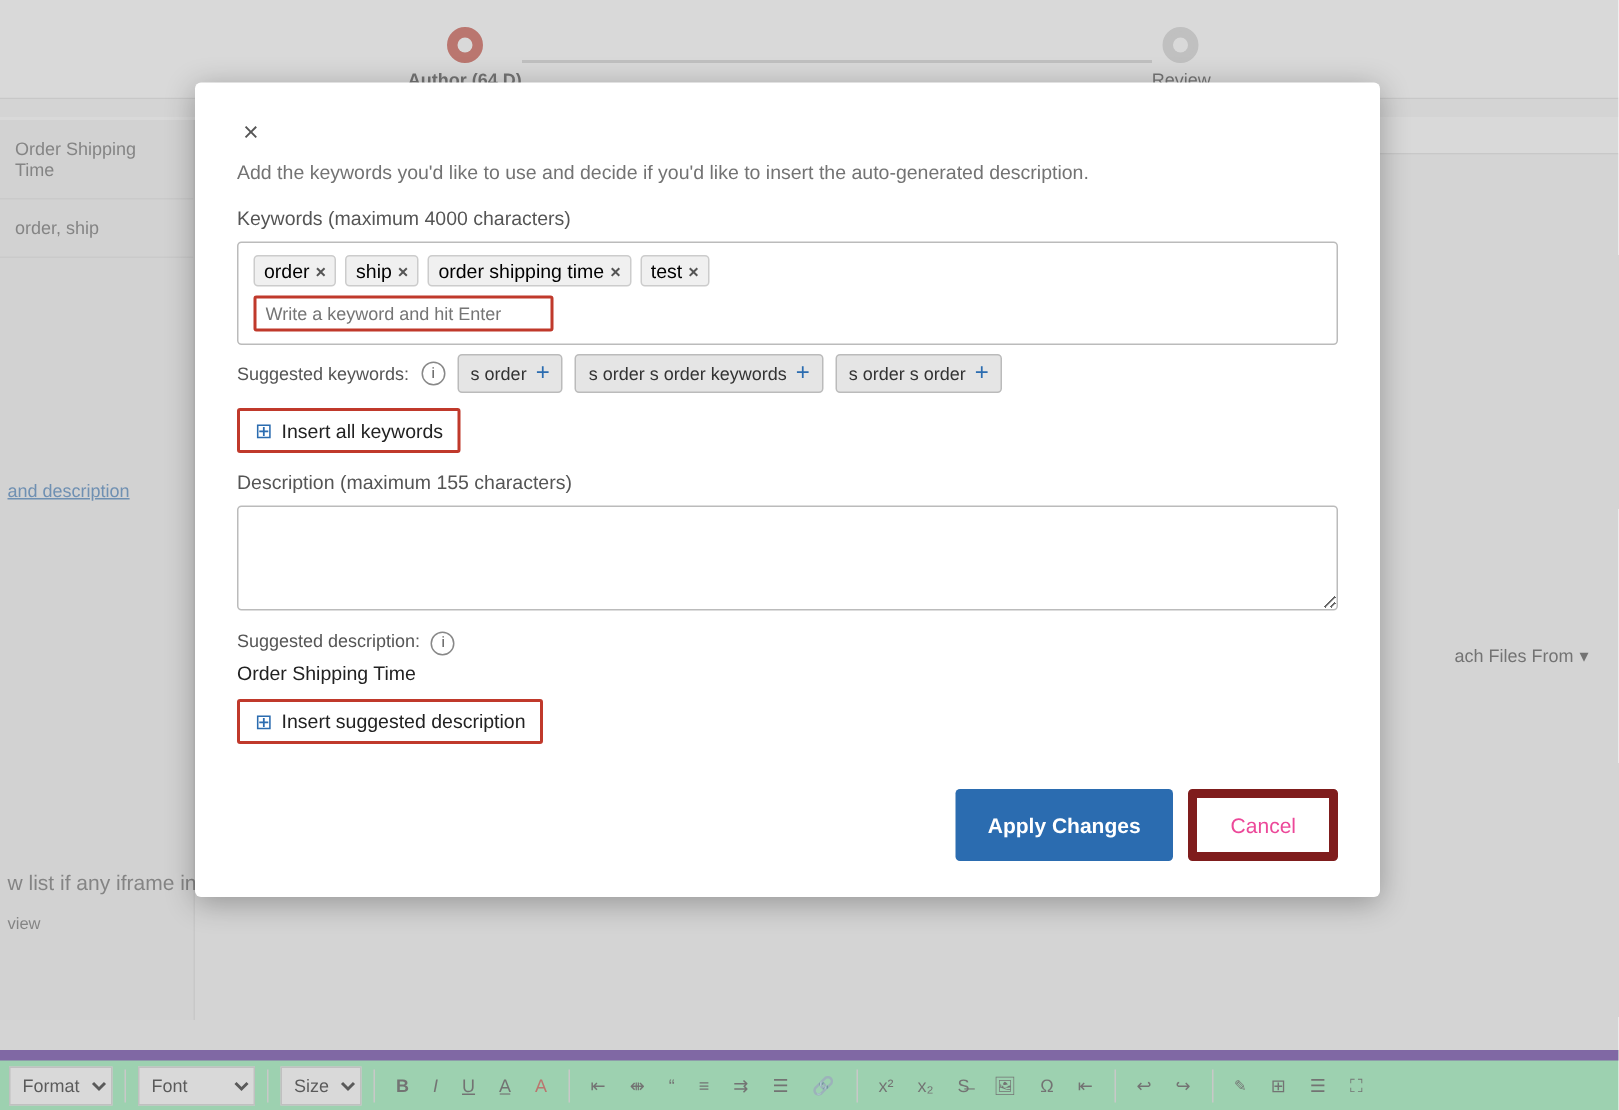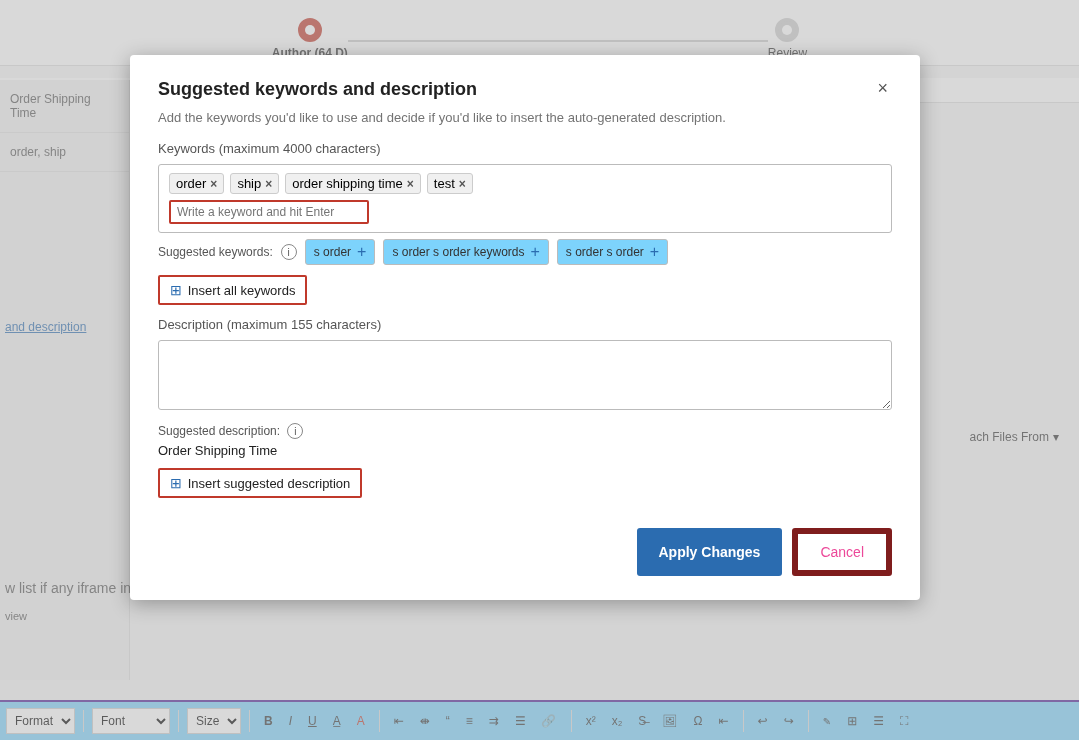--- a/index.html
+++ b/index.html
@@ -225,21 +225,21 @@
       border: 1px solid #888;
       border-radius: 50%;
       font-size: 10px;
       color: #555;
       cursor: pointer;
     }
 
     .suggested-tag {
       display: flex;
       align-items: center;
-      background: #7dd3fc;
+      background: #e5e5e5;
       border: 1px solid #bbb;
       border-radius: 3px;
       padding: 3px 8px;
       font-size: 12px;
       gap: 6px;
       color: #333;
     }
 
     .suggested-tag-plus {
       color: #2b6cb0;
@@ -332,22 +332,22 @@
       border-radius: 3px;
     }
 
     
     .bottom-toolbar {
       position: absolute;
       bottom: 0;
       left: 0;
       right: 0;
       height: 40px;
-      background: #7dd3fc;
-      border-top: 2px solid #4c1d95;
+      background: #86efac;
+      border-top: 7px solid #4c1d95;
       display: flex;
       align-items: center;
       padding: 0 6px;
       gap: 4px;
       z-index: 5;
     }
 
     .toolbar-group {
       display: flex;
       align-items: center;
@@ -424,21 +424,20 @@
   <div style="position:absolute; top:430px; right:20px; font-size:12px; color:#333; display:flex; align-items:center; gap:4px;">
     <span>ach Files From</span>
     <span>▾</span>
   </div>
 </div>
 
 <div class="overlay"></div>
 
 <div class="modal">
   <div class="modal-header">
-    <div class="modal-title">Suggested keywords and description</div>
     <button class="modal-close">×</button>
   </div>
   <div class="modal-subtitle">Add the keywords you'd like to use and decide if you'd like to insert the auto-generated description.</div>
 
   
   <div class="section-label">
     <span>Keywords</span> <span>(maximum 4000 characters)</span>
   </div>
 
   <div class="keywords-input-area">

